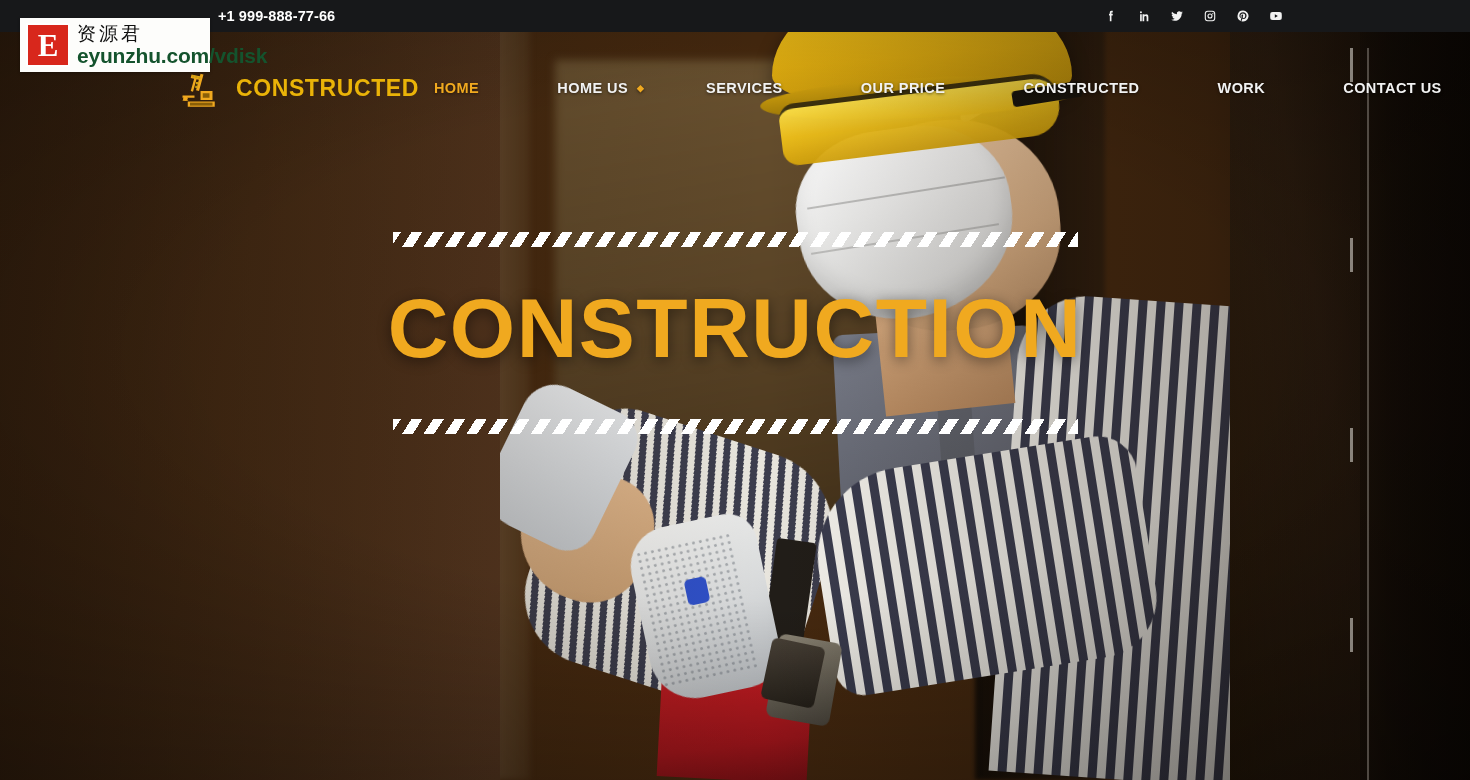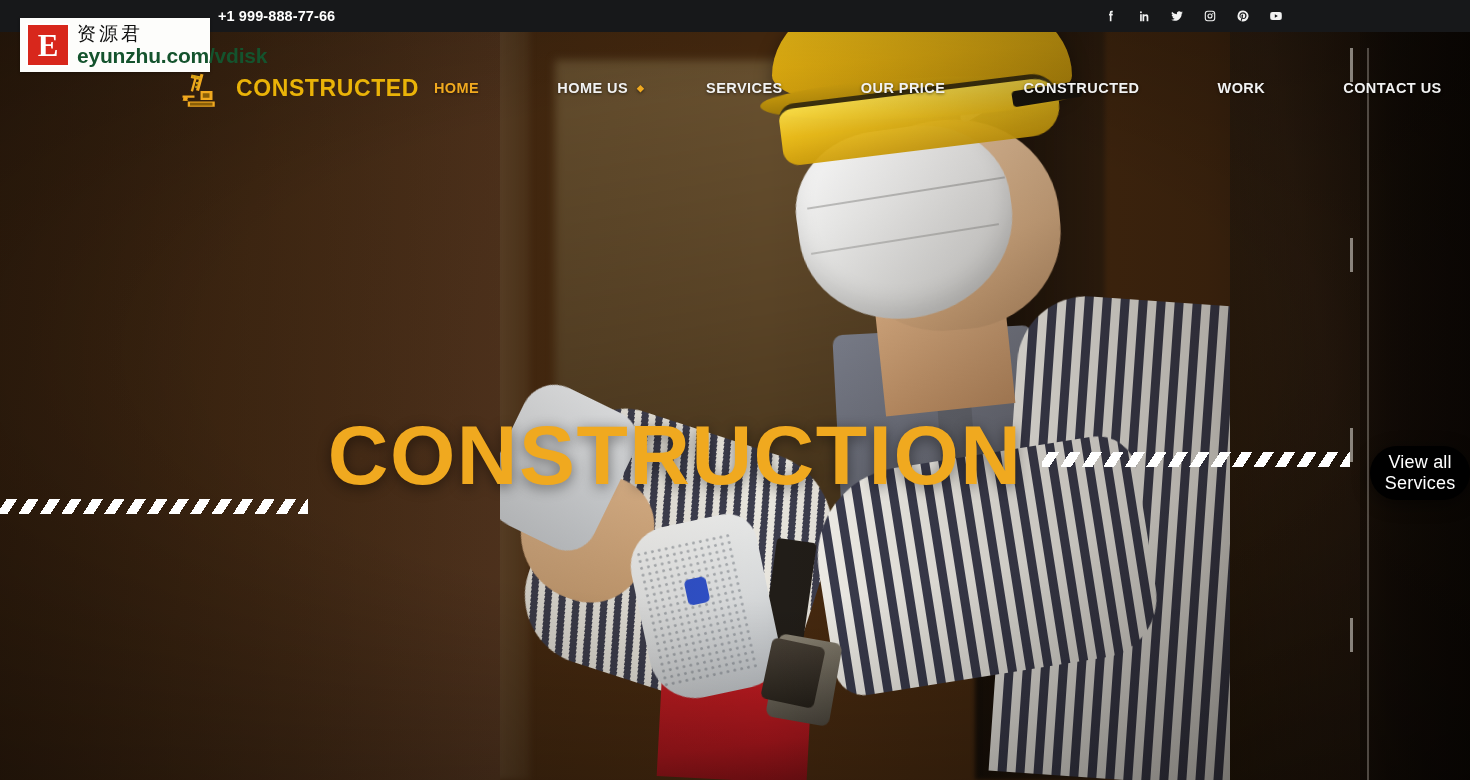--- a/index.html
+++ b/index.html
@@ -281,21 +281,21 @@
   .navitem.active { color:#f0a91f; }
   .nav-caret {
     position:absolute; right:1px; top:12px;
     width:5px; height:5px;
     color:#f0a91f; font-size:9px; line-height:1;
   }
 
   
   .hero {
     position:absolute; left:0; top:128px; width:1470px; height:652px;
-    display:flex; flex-direction:row; align-items:center;
+    display:flex; flex-direction:column; align-items:center;
     z-index:20;
     gap:20px;
   }
   .stripe-bar {
     width:685px; height:15px;
     margin:0 auto;
     background-image:repeating-linear-gradient(
       -57deg,
       #ffffff 0px, #ffffff 9px,
       rgba(255,255,255,0) 9px, rgba(255,255,255,0) 18px);
@@ -528,21 +528,20 @@
       <a class="navitem">
         <span>CONTACT US</span>
       </a>
     </nav>
   </div>
 
   <div class="hero">
     <div class="stripe-bar stripe-top"></div>
     <h1 class="hero-title">CONSTRUCTION</h1>
     <div class="stripe-bar stripe-bot"></div>
-    <button class="hero-btn">View all Services</button>
   </div>
 
   <div class="edge-ticks"></div>
   <div class="edge-rule"></div>
 
   <div class="watermark">
     <div class="wm-logo">
       <span class="wm-logo-letter">E</span>
     </div>
     <div class="wm-text">

